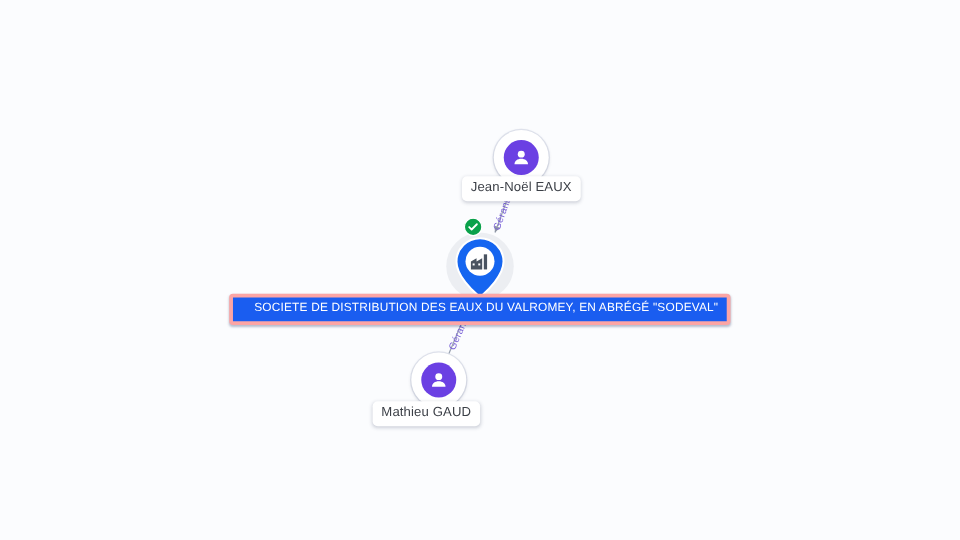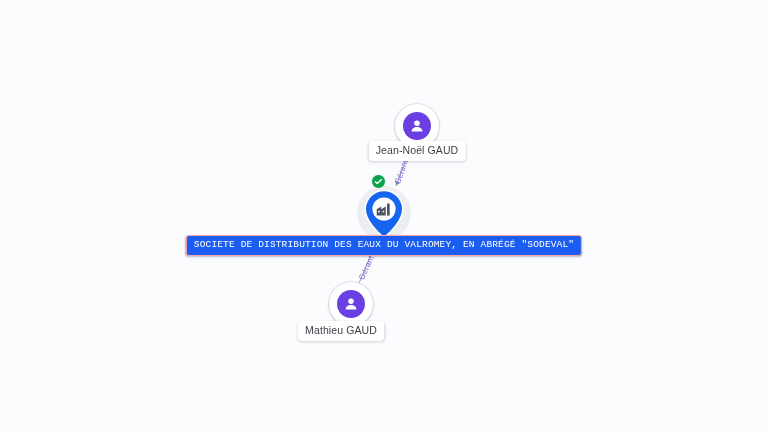--- a/index.html
+++ b/index.html
@@ -111,26 +111,25 @@
   .verified-badge svg { display: block; }
 
   .company-label {
     position: absolute;
     transform: translateX(-50%);
     white-space: nowrap;
     background: #1a5df0;
     color: #ffffff;
     font-size: 9.5px;
     line-height: 1;
-    padding: 4px 7px 5px 7px;
+    padding: 4px 7px 5px 17px;
     border-radius: 3px;
-    border: 1px solid #fca5a5;
+    border: 3px solid #fca5a5;
     box-shadow: 0 1px 2px rgba(20,40,90,0.30);
     letter-spacing: 0.15px;
-    font-family: Liberation Mono, monospace;
   }
 
   
   .edge-label {
     position: absolute;
     color: #7a62d6;
     font-size: 8px;
     line-height: 1;
     white-space: nowrap;
     transform-origin: center center;
@@ -160,21 +159,21 @@
 
   <div class="person-node" style="left:417px; top:126px;">
     <div class="person-halo"></div>
     <div class="person-avatar">
       <svg width="18" height="18" viewBox="0 0 24 24" aria-hidden="true">
         <circle cx="12" cy="8.4" r="3.7" fill="#ffffff"></circle>
         <path d="M4.8 19.2c0-3.6 3.2-5.8 7.2-5.8s7.2 2.2 7.2 5.8z" fill="#ffffff"></path>
       </svg>
     </div>
   </div>
-  <div class="node-label" style="left:417px; top:141px;">Jean-Noël GAUD</div>
+  <div class="node-label" style="left:417px; top:141px;">Jean-Noël EAUX</div>
 
   <div class="company-node" style="left:384px; top:213px;">
     <div class="company-halo"></div>
     <div class="pin-wrap">
       <svg width="42" height="50" viewBox="0 0 42 50" aria-hidden="true">
         <path d="M21 1.5 C10.6 1.5 2.2 9.9 2.2 20.3 C2.2 31.6 15.2 43.7 19.4 47.3
                  C20.3 48.1 21.7 48.1 22.6 47.3 C26.8 43.7 39.8 31.6 39.8 20.3
                  C39.8 9.9 31.4 1.5 21 1.5 Z" fill="#1565f0" stroke="#ffffff" stroke-width="1.6"></path>
         <circle cx="21" cy="20" r="11.6" fill="#ffffff"></circle>
       </svg>

